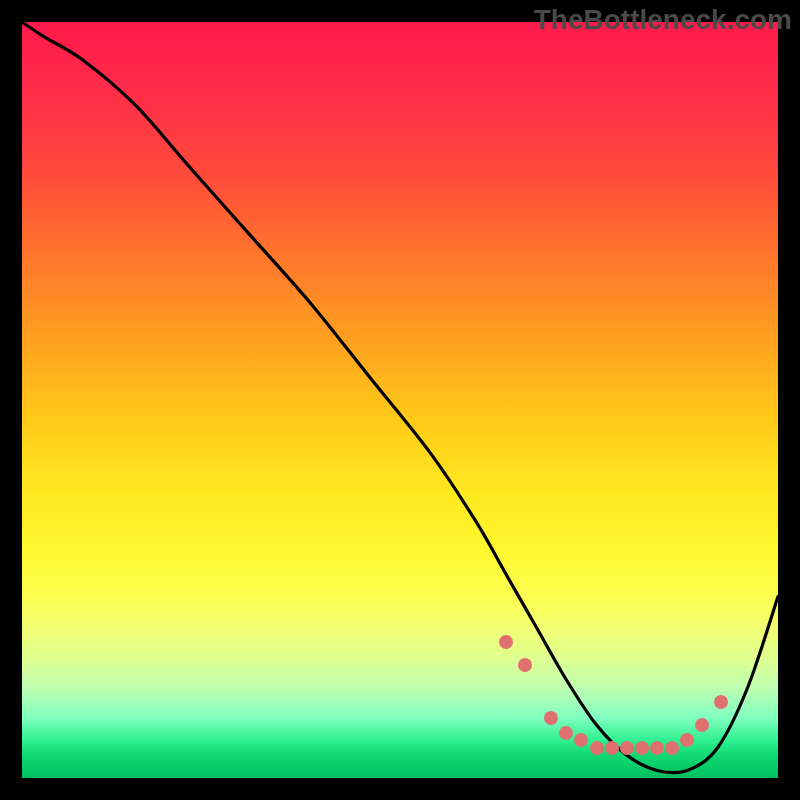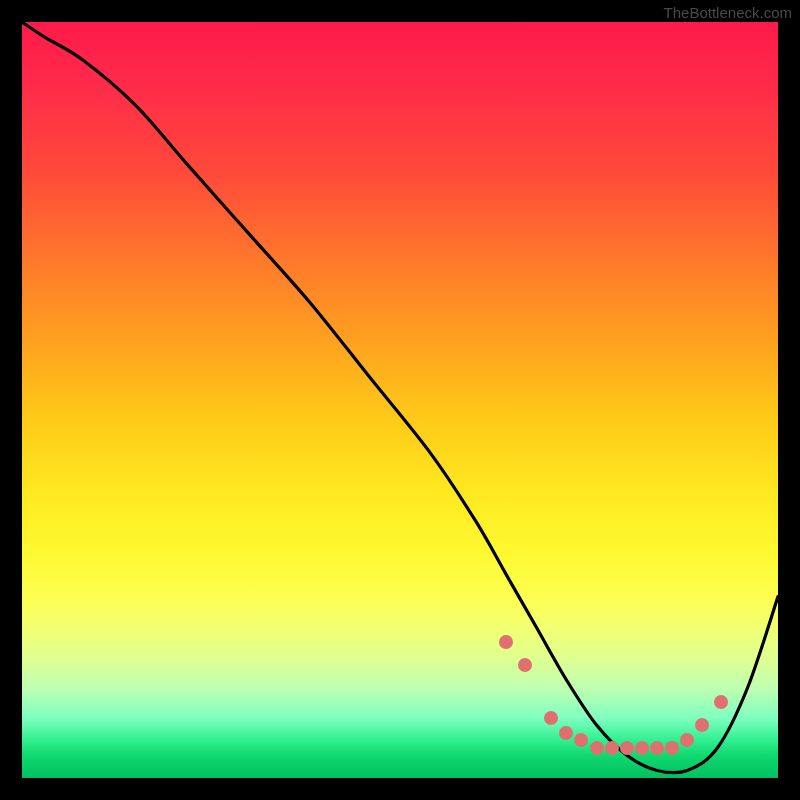--- a/index.html
+++ b/index.html
@@ -9,22 +9,22 @@
     background: #000000;
     position: relative;
     font-family: Arial, sans-serif;
     overflow: hidden;
   }
   .watermark {
     position: absolute;
     top: 4px;
     right: 8px;
     color: #4a4a4a;
-    font-size: 15px;
-    font-weight: 400;
+    font-size: 28px;
+    font-weight: 700;
     z-index: 10;
   }
   .plot-area {
     position: absolute;
     left: 22px;
     top: 22px;
     width: 756px;
     height: 756px;
     overflow: hidden;
   }

